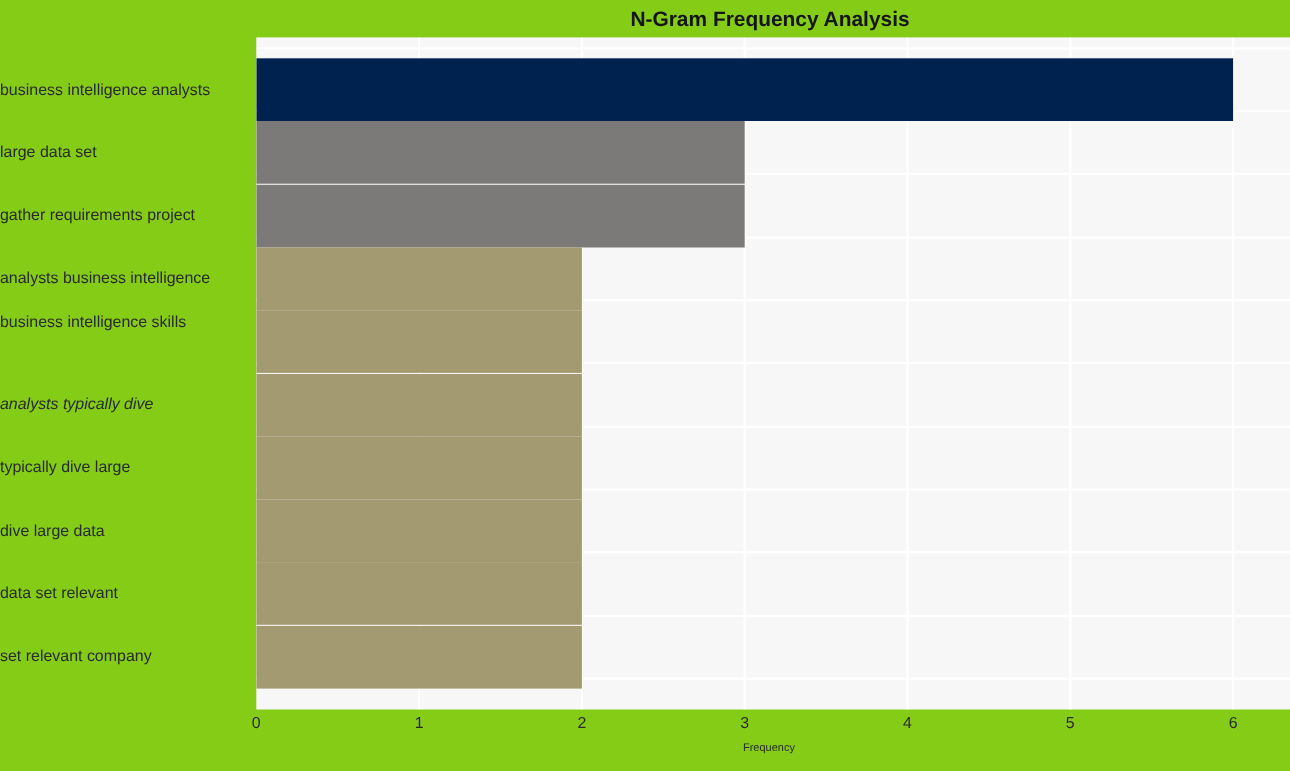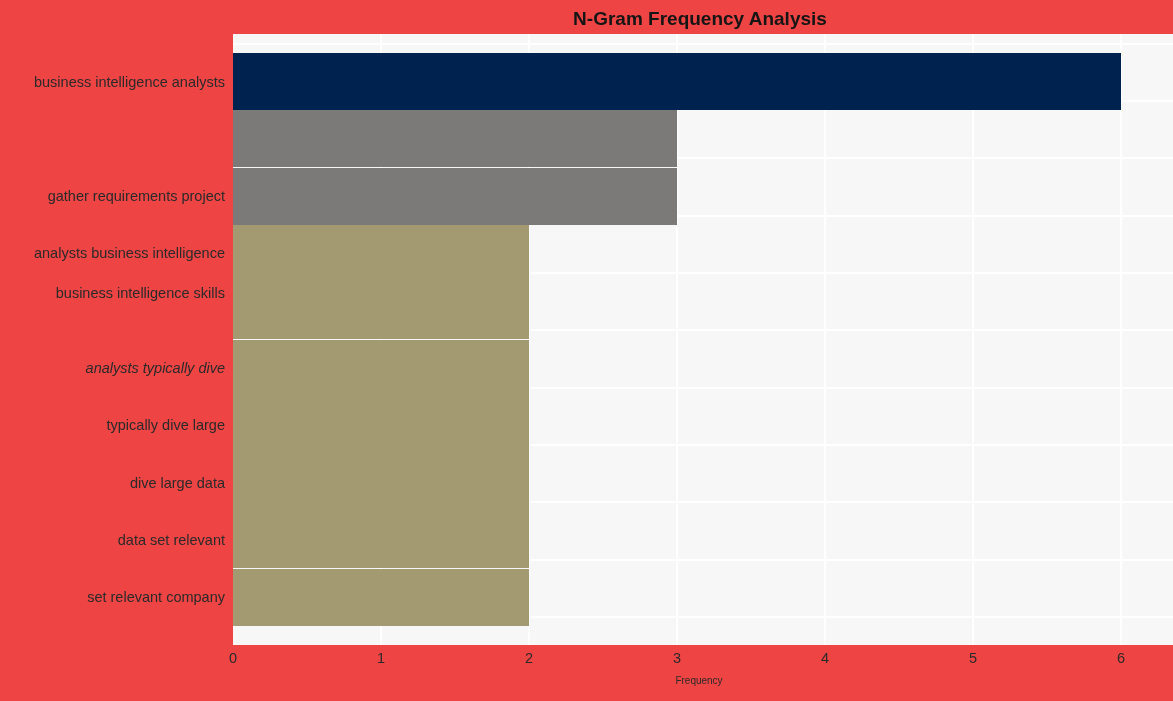--- a/index.html
+++ b/index.html
@@ -10,21 +10,21 @@
   body {
     width: 1173px;
     height: 701px;
     font-family: "Liberation Sans", sans-serif;
     overflow: hidden;
   }
   #figure {
     position: relative;
     width: 1173px;
     height: 701px;
-    background: #ef4444;
+    background: #84cc16;
   }
   #chart-title-inner {
     position: absolute;
     left: 700px;
     top: 8px;
     transform: translateX(-50%);
     font-size: 19px;
     font-weight: bold;
     color: #151515;
     white-space: nowrap;
@@ -60,21 +60,21 @@
     position: absolute;
     left: 0;
     top: 34px;
     width: 225px;
     height: 611px;
   }
   .ylabel {
     position: absolute;
     right: 0;
     width: 225px;
-    text-align: right;
+    text-align: left;
     font-size: 14.5px;
     color: #2a2a2a;
     white-space: nowrap;
     line-height: 16px;
   }
   #xticks {
     position: absolute;
     left: 0;
     top: 650px;
     width: 1173px;
@@ -134,20 +134,21 @@
         <div class="bar" style="left: 0px; top: 305.5px; width: 296px; background: rgb(163, 154, 114);"></div>
         <div class="bar" style="left: 0px; top: 362.8px; width: 296px; background: rgb(163, 154, 114);"></div>
         <div class="bar" style="left: 0px; top: 420.1px; width: 296px; background: rgb(163, 154, 114);"></div>
         <div class="bar" style="left: 0px; top: 477.4px; width: 296px; background: rgb(163, 154, 114);"></div>
         <div class="bar" style="left: 0px; top: 534.7px; width: 296px; background: rgb(163, 154, 114);"></div>
       </div>
   </div>
 
   <div id="ylabels">
       <div class="ylabel" style="top: 39.5px;">business intelligence analysts</div>
+      <div class="ylabel" style="top: 96.8px;">large data set</div>
       <div class="ylabel" style="top: 154.1px;">gather requirements project</div>
       <div class="ylabel" style="top: 211.4px;">analysts business intelligence</div>
       <div class="ylabel" style="top: 251px;">business intelligence skills</div>
       <div class="ylabel" style="top: 326px; font-style: italic;">analysts typically dive</div>
       <div class="ylabel" style="top: 383.3px;">typically dive large</div>
       <div class="ylabel" style="top: 497.9px;">data set relevant</div>
       <div class="ylabel" style="top: 440.6px;">dive large data</div>
       <div class="ylabel" style="top: 555.2px; padding-left: 32px;">set relevant company</div>
     </div>
 

